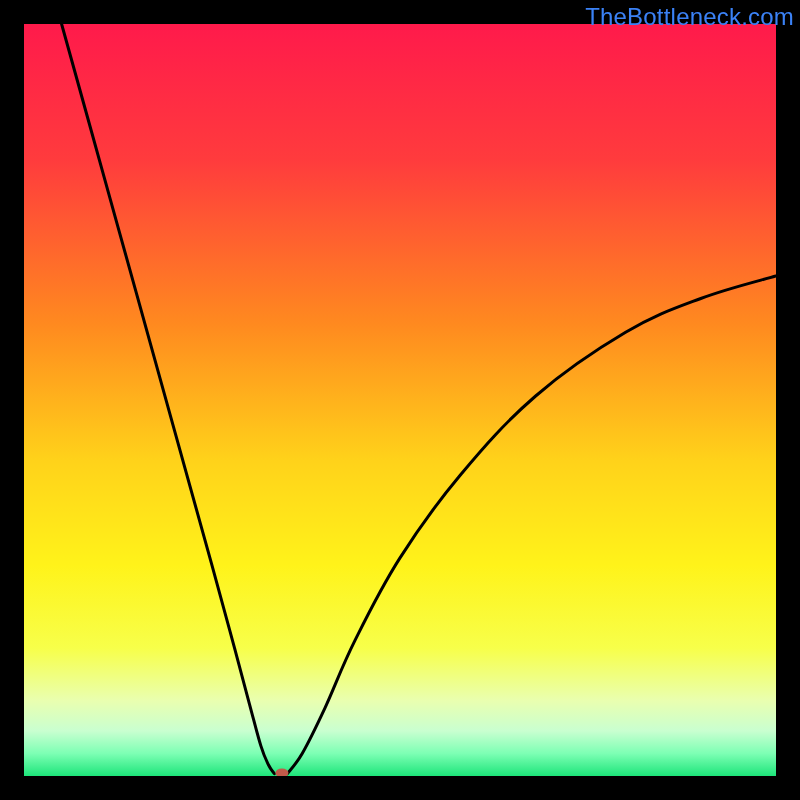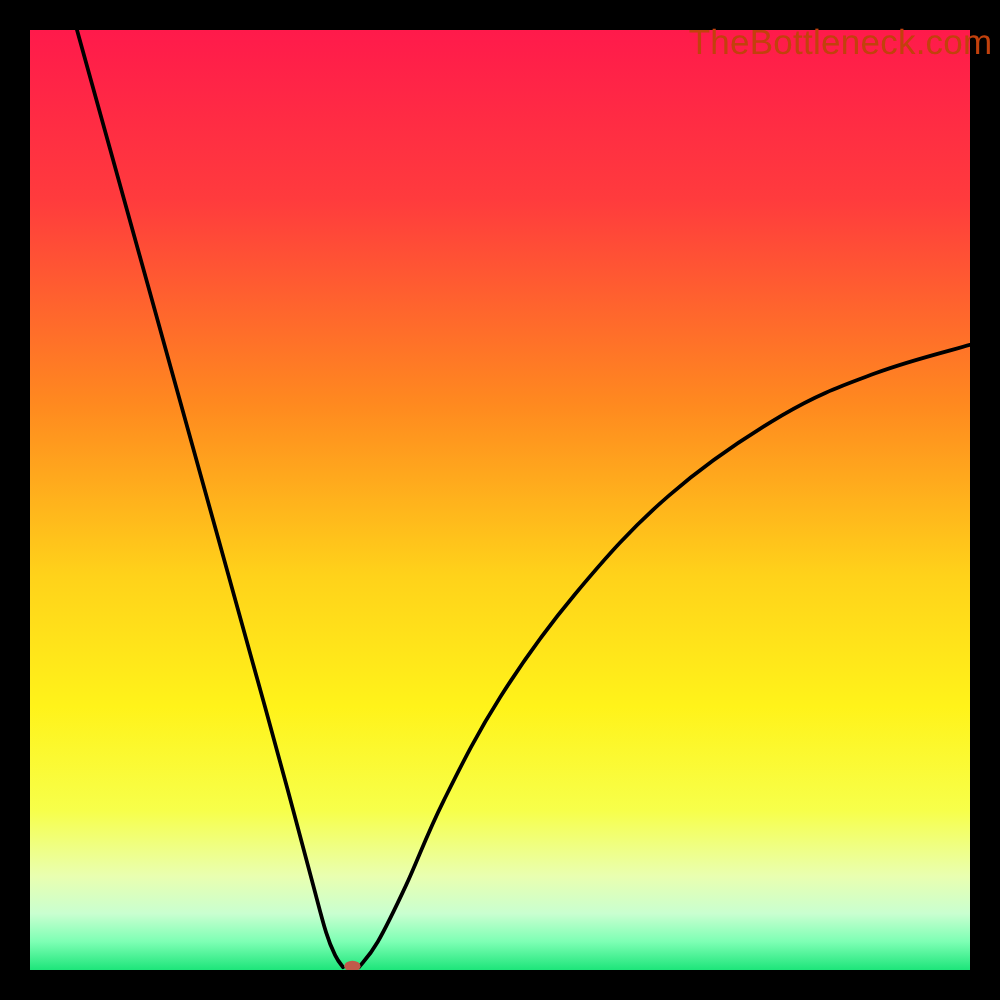--- a/index.html
+++ b/index.html
@@ -21,24 +21,24 @@
   }
   .plot {
     position: absolute;
     left: 0;
     top: 0;
     width: 752px;
     height: 752px;
   }
   .watermark {
     position: absolute;
-    top: 18px;
+    top: 3px;
     right: 6px;
-    color: #c2410c;
-    font-size: 28px;
+    color: #3b82f6;
+    font-size: 24px;
     letter-spacing: 0.2px;
     user-select: none;
   }
   svg { display: block; }
 </style>
 </head>
 <body>
 
 <div class="frame">
   <div class="plot">

